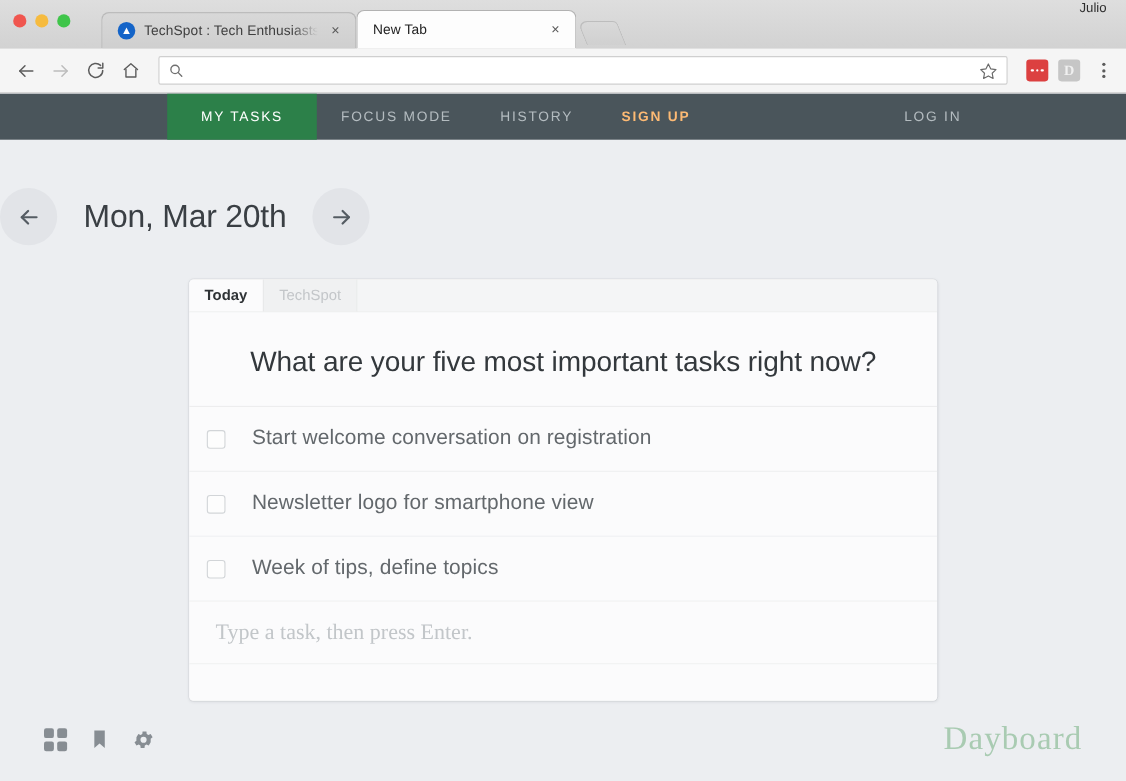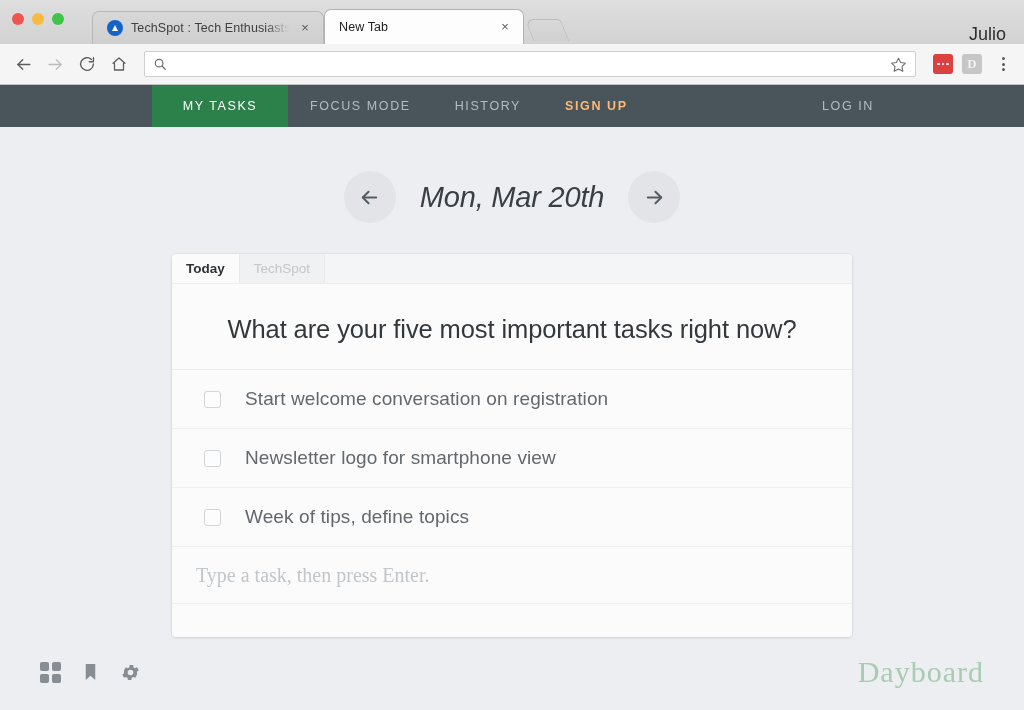--- a/index.html
+++ b/index.html
@@ -124,22 +124,22 @@
     border: 1px solid #bdbdbd;
     border-bottom: none;
     border-top-left-radius: 9px;
     border-top-right-radius: 4px;
     transform: skewX(22deg);
   }
 
   .profile-name {
     position: absolute;
     right: 18px;
-    top: 24px;
-    font-size: 18px;
+    top: 0;
+    font-size: 12px;
     color: #2e2e2e;
   }
 
   .toolbar {
     height: 41px;
     flex: 0 0 41px;
     background: #f5f5f5;
     border-bottom: 1px solid #c2c2c2;
     display: flex;
     align-items: center;
@@ -234,23 +234,22 @@
     color: #ffffff;
     min-width: 136px;
   }
   .navitem.signup { color: #fdba74; font-weight: bold; }
   .nav-spacer { flex: 1 1 auto; }
 
   .date-header {
     margin-top: 44px;
     display: flex;
     align-items: center;
-    justify-content: center;
+    justify-content: flex-start;
     gap: 24px;
-    font-style: italic;
   }
   .date-arrow {
     width: 52px; height: 52px;
     border-radius: 50%;
     background: #e2e4e8;
     display: flex;
     align-items: center;
     justify-content: center;
     color: #555c63;
   }
@@ -304,21 +303,21 @@
     padding: 31px 20px 25px;
     background: #fbfbfc;
     border-bottom: 1px solid #ededee;
     letter-spacing: -0.1px;
   }
 
   .task-row {
     display: flex;
     align-items: center;
     height: 59px;
-    padding: 0 32px;
+    padding: 0 16px;
     border-bottom: 1px solid #eeeff0;
     background: #fbfbfc;
   }
   .task-checkbox {
     width: 17px; height: 17px;
     border: 1px solid #d2d5d8;
     border-radius: 3px;
     background: #fdfdfd;
     flex: 0 0 17px;
     margin-right: 24px;

